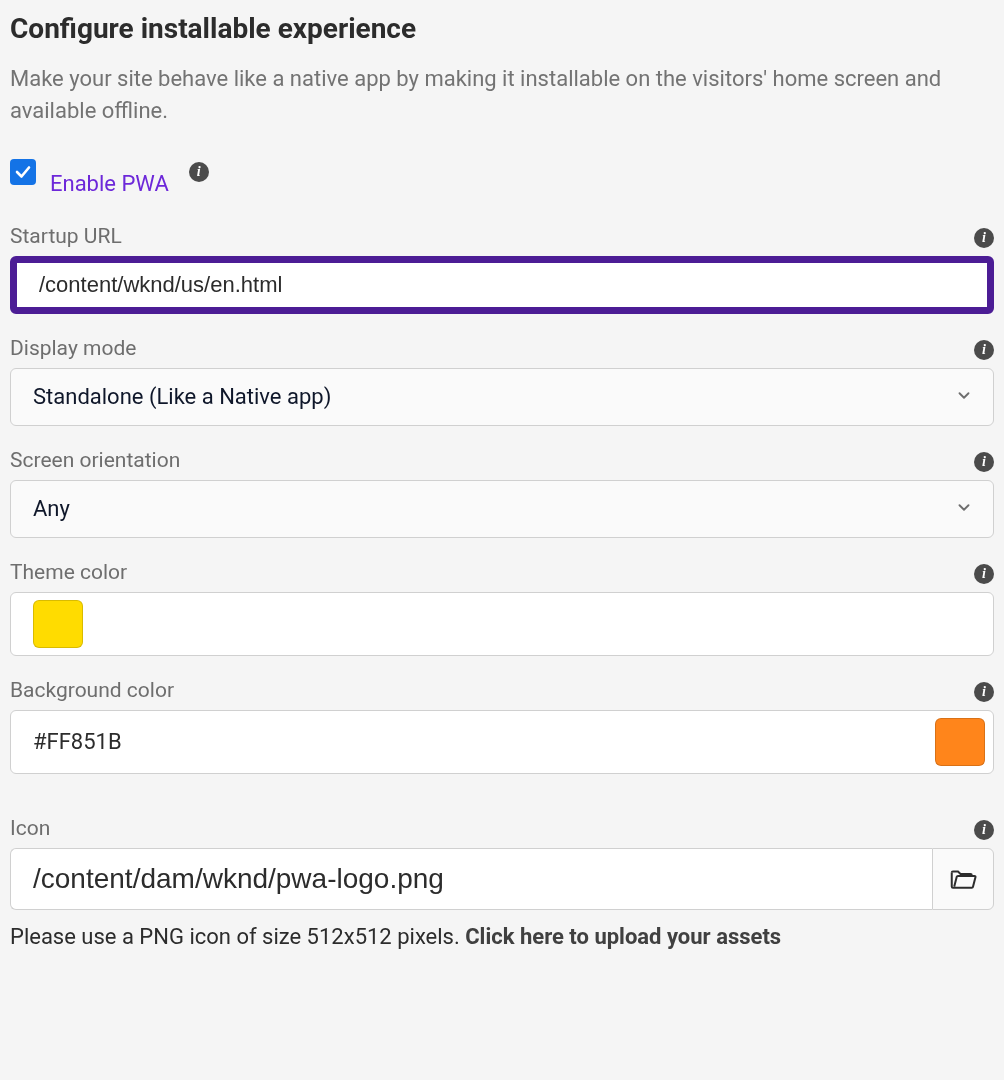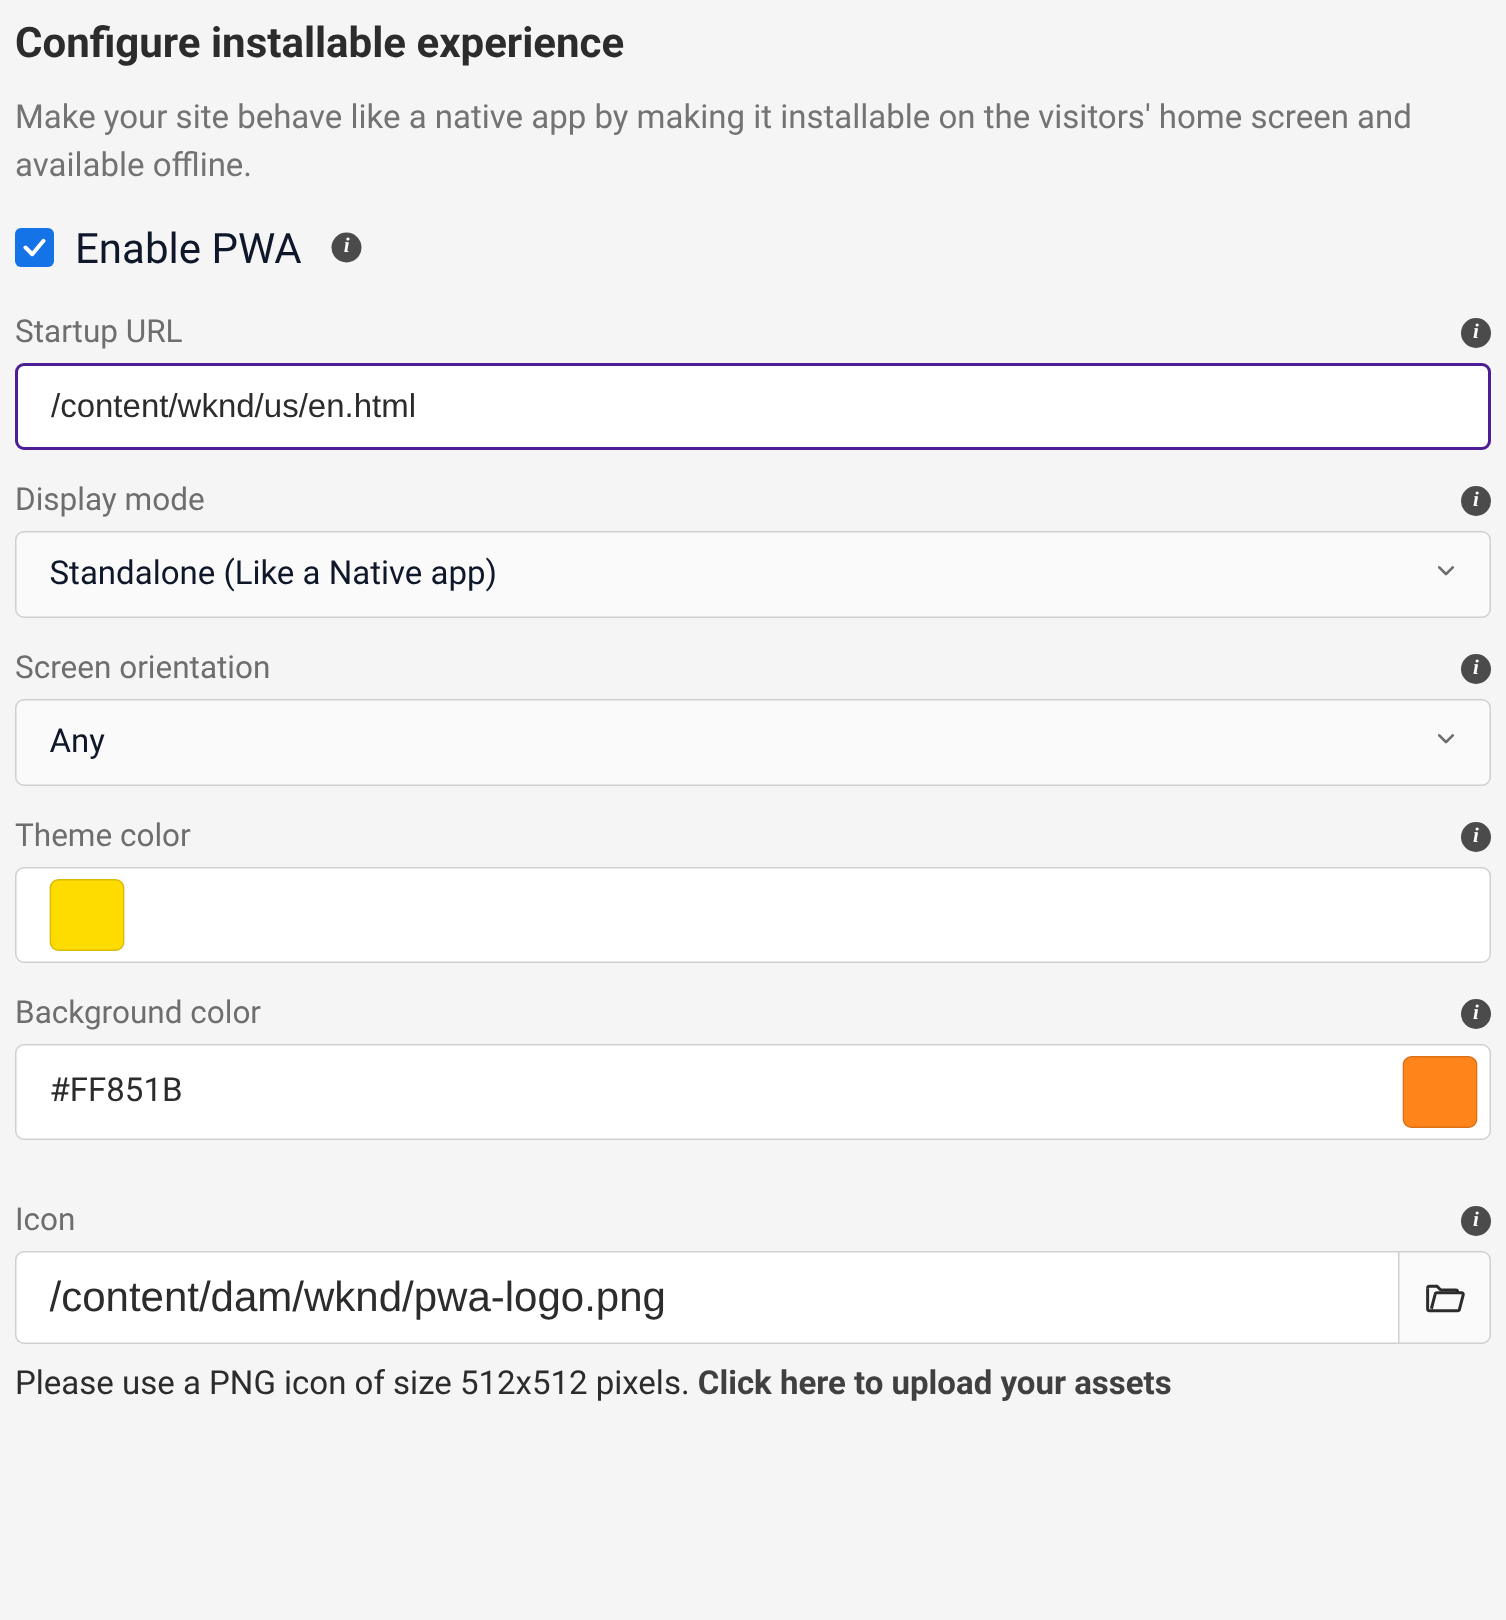--- a/index.html
+++ b/index.html
@@ -33,22 +33,23 @@
       height: 26px;
       border-radius: 4px;
       background: #1473e6;
       display: flex;
       align-items: center;
       justify-content: center;
       flex-shrink: 0;
     }
     .checkbox svg { width: 18px; height: 18px; }
     .checkbox-label {
-      font-size: 28px;
-      color: #0f172a;
+      font-size: 22px;
+      color: #6d28d9;
+      margin-top: 22px;
     }
     .info-icon {
       width: 20px;
       height: 20px;
       border-radius: 50%;
       background: #4b4b4b;
       color: #fff;
       display: inline-flex;
       align-items: center;
       justify-content: center;
@@ -58,35 +59,35 @@
       font-family: Georgia, serif;
       flex-shrink: 0;
     }
     .checkbox-row .info-icon { margin-left: 6px; }
     .field {
       margin-bottom: 22px;
     }
     .field-label-row {
       display: flex;
       justify-content: space-between;
-      align-items: center;
+      align-items: flex-end;
       margin-bottom: 8px;
     }
     .field-label {
       font-size: 21px;
       color: #6e6e6e;
     }
     .text-input {
       width: 100%;
       height: 58px;
       padding: 0 22px;
       font-size: 22px;
       color: #2c2c2c;
       background: #fff;
-      border: 2px solid #4c1d95;
+      border: 7px solid #4c1d95;
       border-radius: 6px;
       outline: none;
     }
     .select-wrap {
       position: relative;
       width: 100%;
       height: 58px;
       background: #fafafa;
       border: 1px solid #d0d0d0;
       border-radius: 6px;

